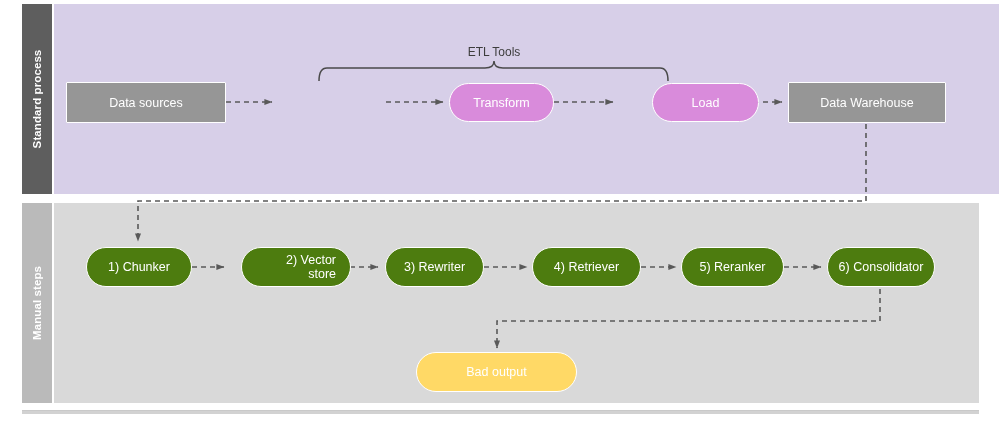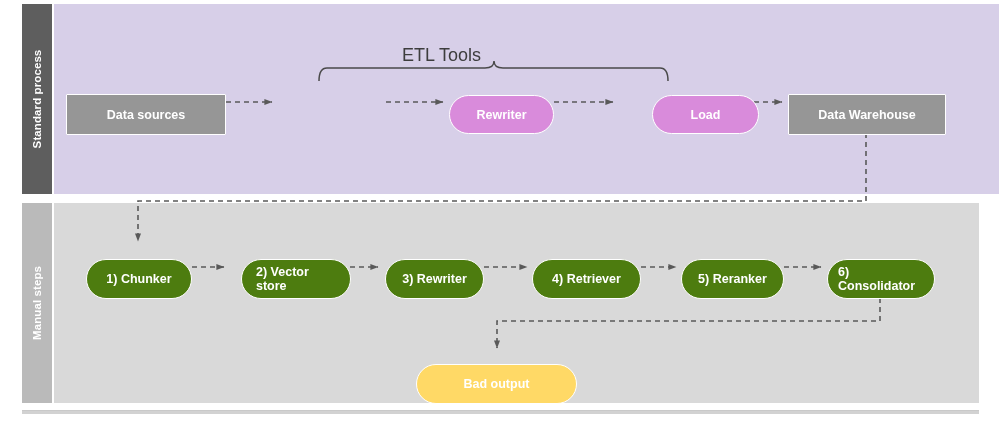--- a/index.html
+++ b/index.html
@@ -49,44 +49,44 @@
     background:#d2d2d2;border-top:1px solid #c9c9c9;
   }
 
   
   .node{
     position:absolute;
     box-sizing:border-box;
     display:flex;
     align-items:center;
     justify-content:center;
-    text-align:left;
+    text-align:right;
     color:#ffffff;
-    font-weight:bold;
+    font-weight:normal;
     font-size:12.5px;
     line-height:14px;
     border:1.6px solid #ffffff;
-    margin-top:12px;
   }
   .node.rect{border-radius:1px;}
   .node.pill{border-radius:999px;}
   .node.grey{background:#969696;}
   .node.magenta{background:#d98bdb;}
   .node.greypill{background:#4d7c0f;}
   .node.yellow{background:#ffd966;border-radius:20px;}
 
   
   #wires{position:absolute;left:0;top:0;width:1003px;height:430px;pointer-events:none;}
 
   
   #etl-label{
     position:absolute;
     left:402px;top:45px;width:184px;
+    text-align:center;
     color:#3d3d3d;
-    font-size:18px;
+    font-size:12px;
     font-weight:normal;
   }
 </style>
 </head>
 <body>
 
 <div id="canvas">
 
   <div id="lane-top-body" class="lane-body"></div>
   <div id="lane-top-header" class="lane-header">
@@ -128,21 +128,21 @@
   </svg>
 
   <div id="etl-label">ETL Tools</div>
 
   <div class="node rect grey" style="left:66px;top:82px;width:160px;height:41px;">
     <span>Data sources</span>
   </div>
 
 
   <div class="node pill magenta" style="left:449px;top:83px;width:105px;height:39px;">
-    <span>Rewriter</span>
+    <span>Transform</span>
   </div>
 
   <div class="node pill magenta" style="left:652px;top:83px;width:107px;height:39px;">
     <span>Load</span>
   </div>
 
   <div class="node rect grey" style="left:788px;top:82px;width:158px;height:41px;">
     <span>Data Warehouse</span>
   </div>
 

